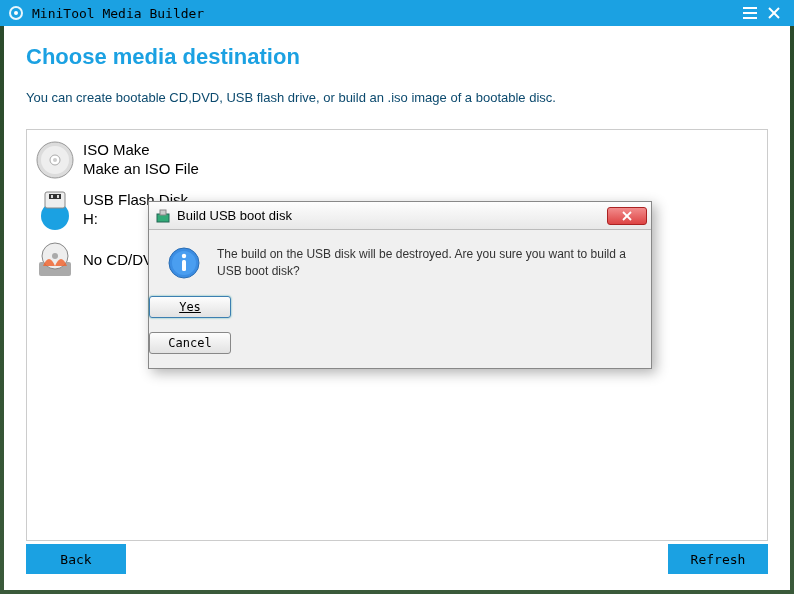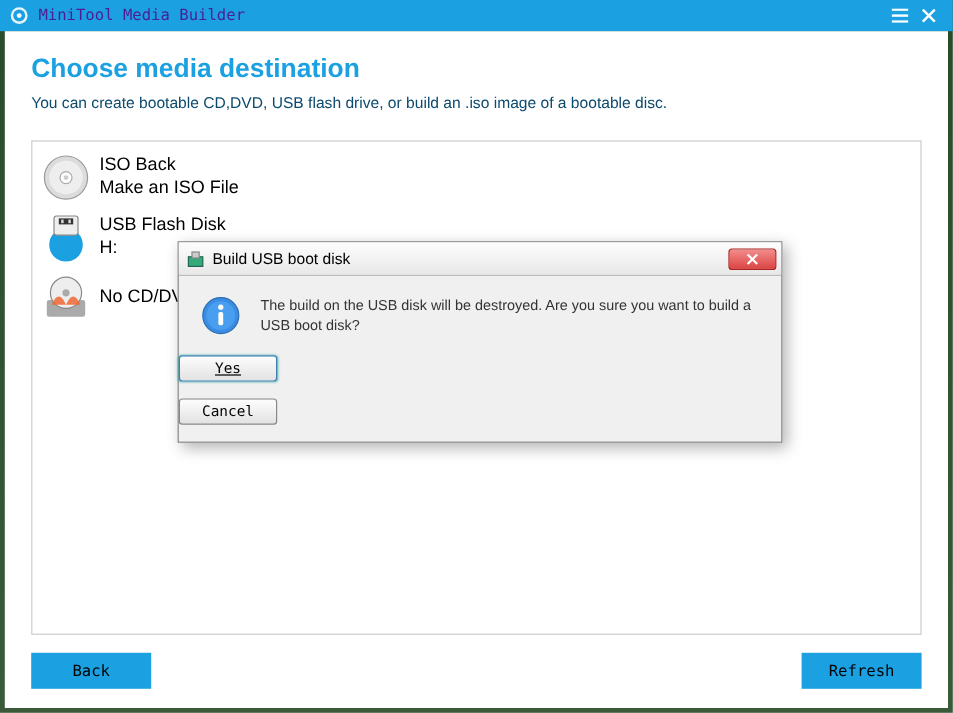--- a/index.html
+++ b/index.html
@@ -10,21 +10,21 @@
   background: linear-gradient(to bottom, #2a4a2a, #3a5a3a);
   position: relative;
   overflow: hidden;
 }
 .titlebar {
   height: 26px;
   background: #1ba1e2;
   display: flex;
   align-items: center;
   padding: 0 8px;
-  color: #4c1d95;
+  color: #000000;
   font-family: "SimSun", monospace;
   font-size: 13px;
 }
 .titlebar .app-icon {
   width: 16px;
   height: 16px;
   margin-right: 8px;
 }
 .titlebar-spacer { flex: 1; }
 .titlebar .ctrl {
@@ -41,21 +41,21 @@
   margin: 0 4px;
   height: 564px;
   padding: 18px 22px 16px 22px;
   position: relative;
 }
 .heading {
   color: #1ba1e2;
   font-family: Verdana, Arial, sans-serif;
   font-size: 22px;
   font-weight: bold;
-  margin-bottom: 8px;
+  margin-bottom: 20px;
 }
 .subheading {
   font-size: 13px;
   color: #0c4a6e;
   margin-bottom: 24px;
 }
 .options-box {
   border: 1px solid #ccc;
   height: 412px;
   padding: 5px 6px;
@@ -209,21 +209,21 @@
     <div class="option-row">
       <span class="option-icon">
         <svg viewBox="0 0 44 44">
             <circle cx="22" cy="22" r="18" fill="#dcdcdc" stroke="#999"></circle>
             <circle cx="22" cy="22" r="14" fill="#eee"></circle>
             <circle cx="22" cy="22" r="5" fill="#fff" stroke="#aaa"></circle>
             <circle cx="22" cy="22" r="2" fill="#ccc"></circle>
           </svg>
       </span>
       <div class="option-text">
-        <div>ISO Back</div>
+        <div>ISO Make</div>
         <div>Make an ISO File</div>
       </div>
     </div>
 
     <div class="option-row">
       <span class="option-icon">
         <svg viewBox="0 0 44 44">
             <circle cx="22" cy="28" r="14" fill="#1ba1e2"></circle>
             <rect x="12" y="4" width="20" height="16" rx="2" fill="#eee" stroke="#888"></rect>
             <rect x="16" y="6" width="12" height="5" fill="#333"></rect>

